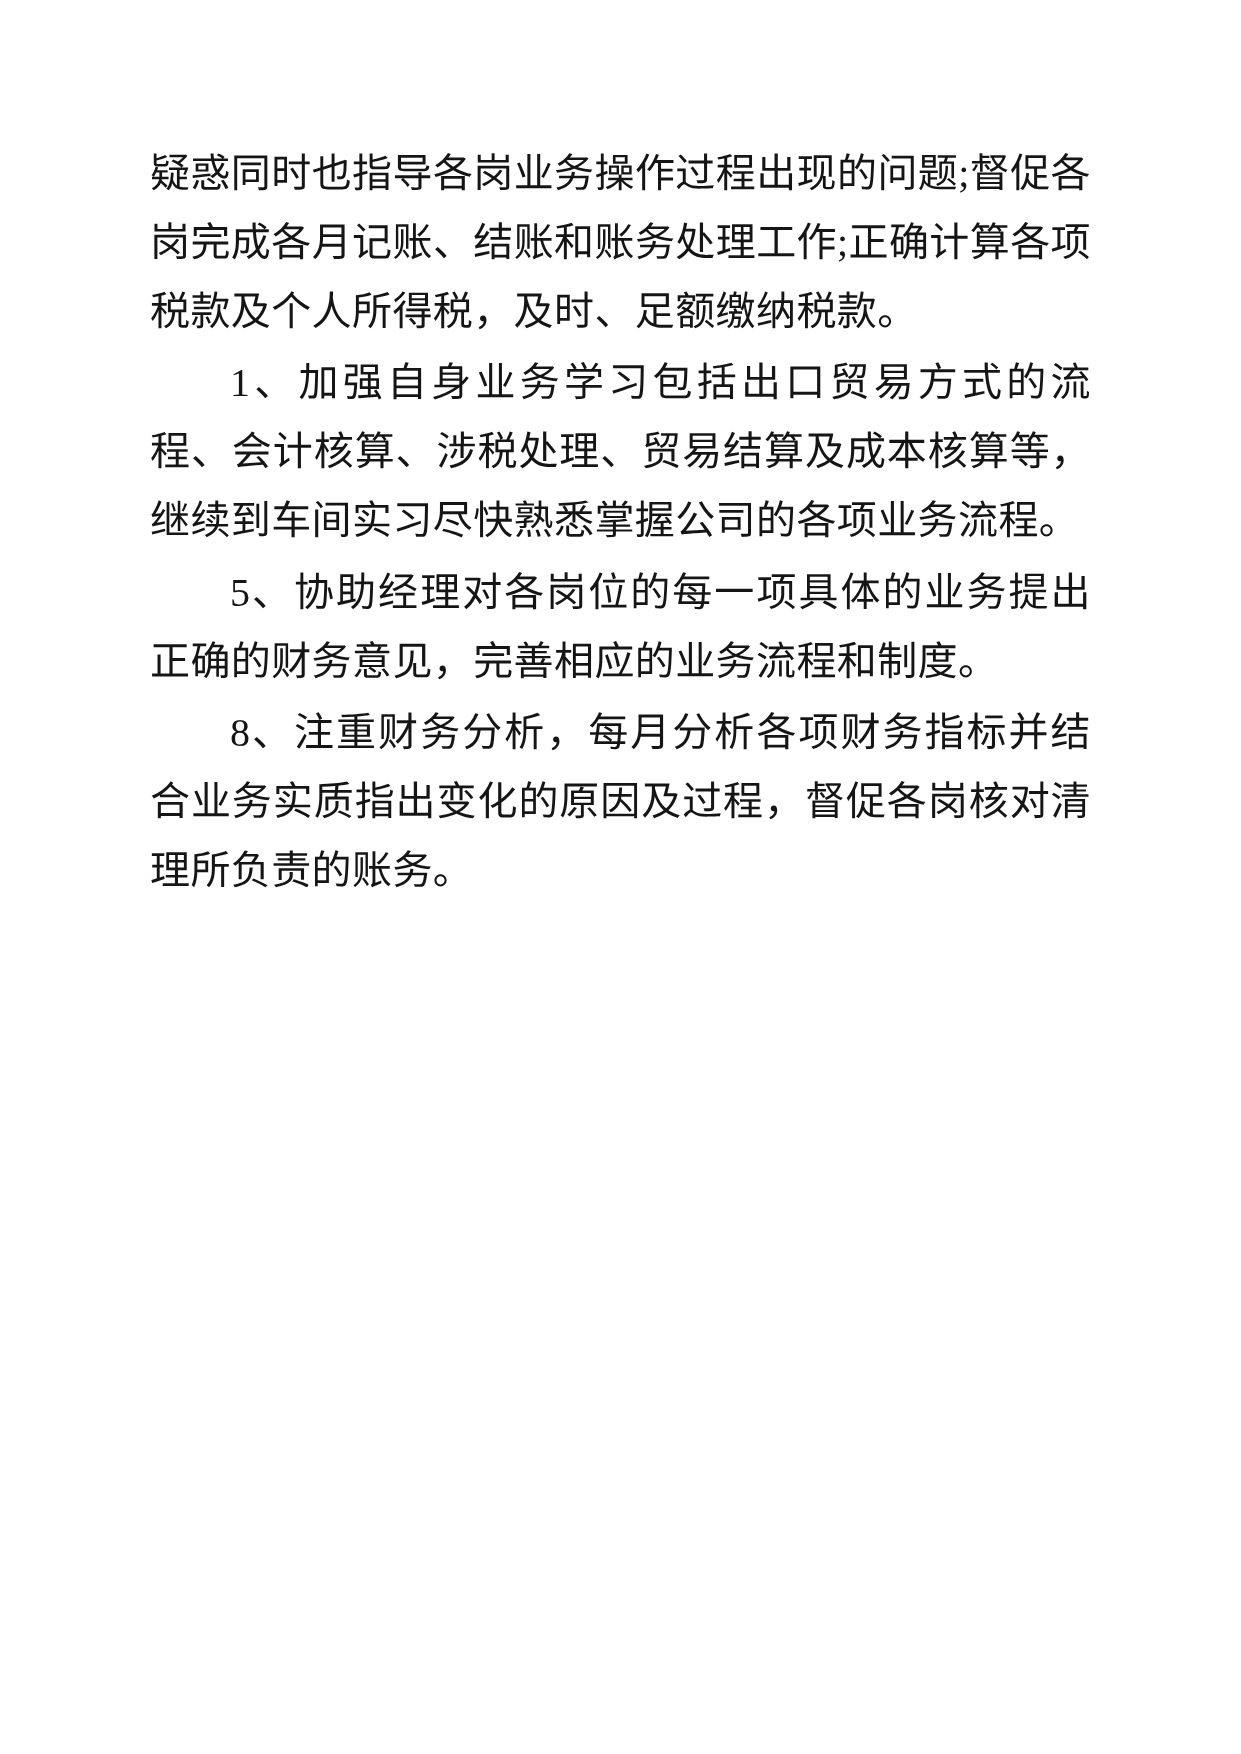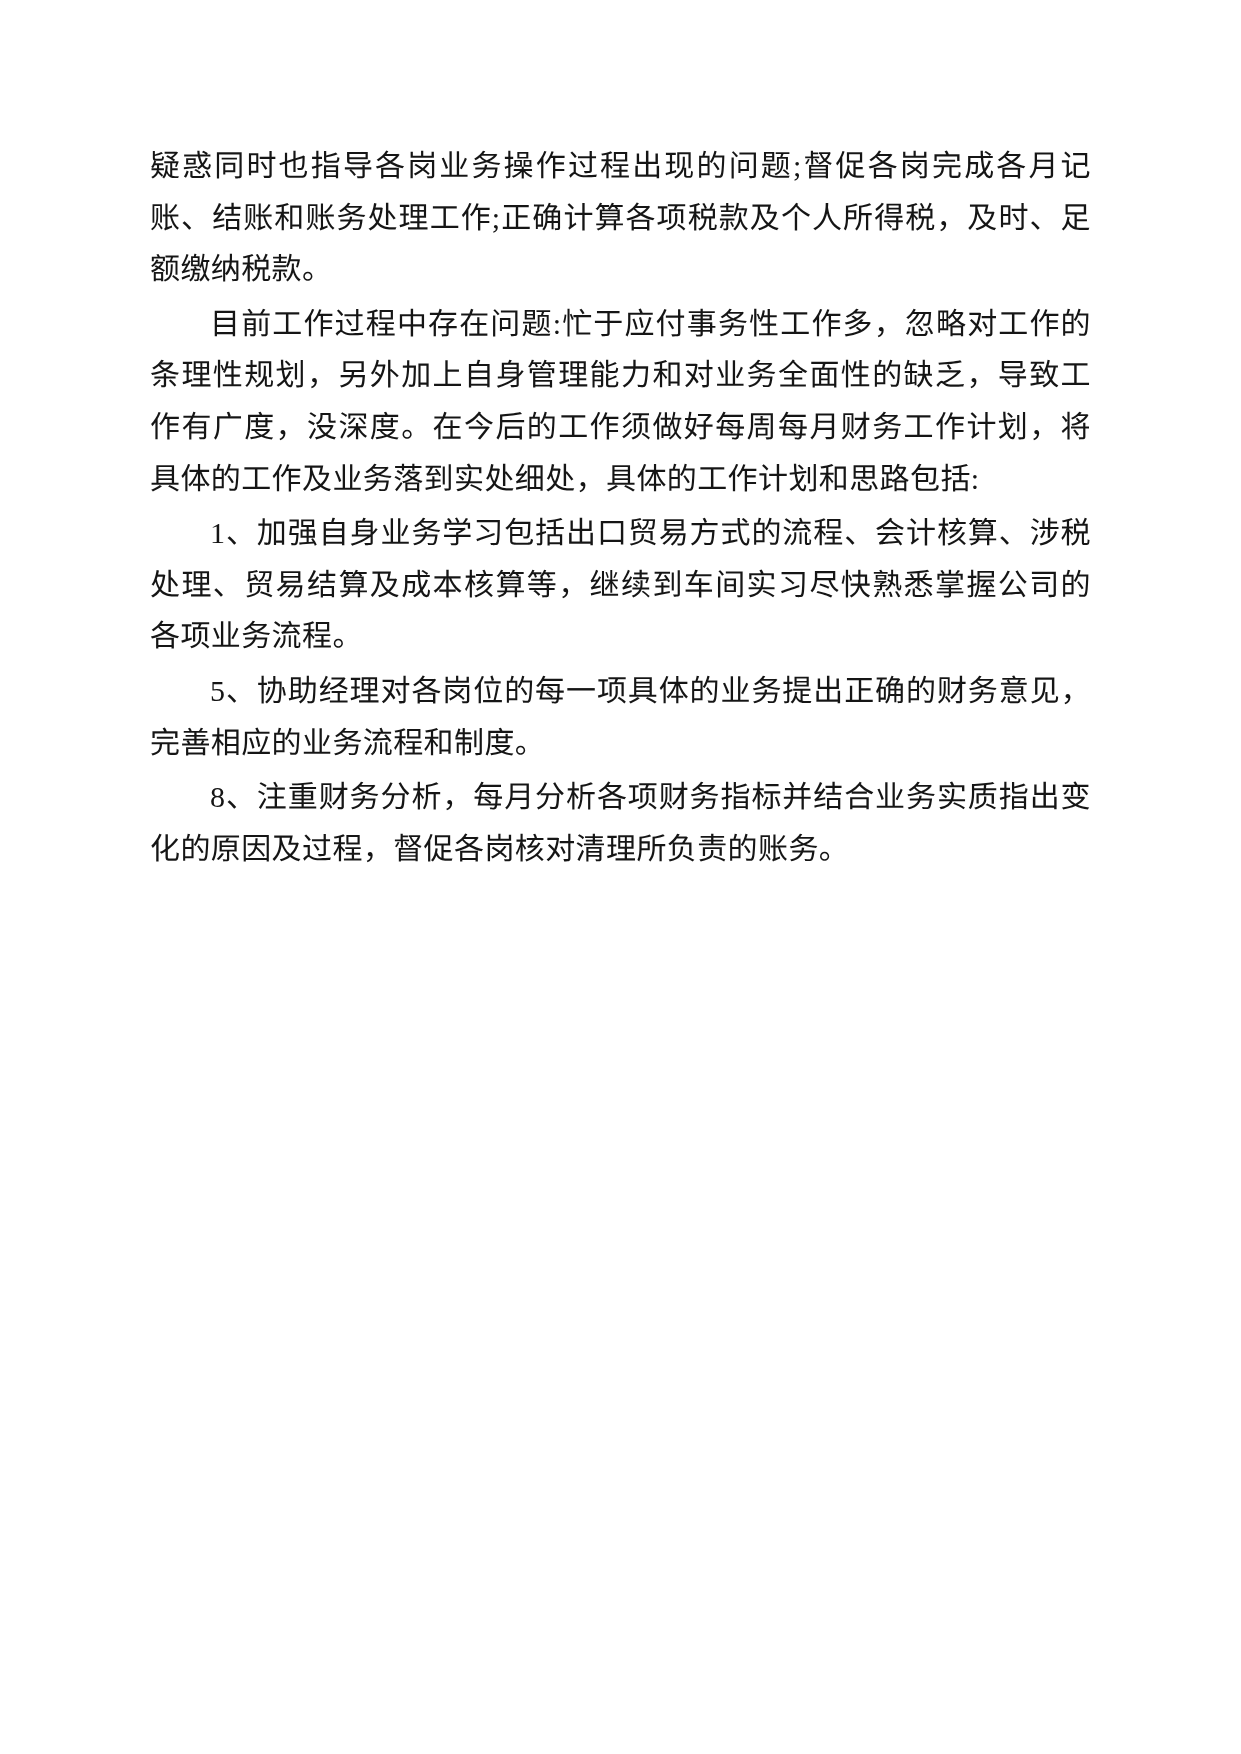--- a/index.html
+++ b/index.html
@@ -17,21 +17,21 @@
     overflow: hidden;
   }
   .page {
     box-sizing: border-box;
     width: 1241px;
     height: 1754px;
     padding: 140px 150px 120px 150px;
     background: #ffffff;
   }
   .doc-body {
-    font-size: 30px;
+    font-size: 40px;
     line-height: 1.72;
     text-align: justify;
     text-justify: inter-ideograph;
     letter-spacing: 0.4px;
     color: #151515;
   }
   .para {
     margin: 0 0 2px 0;
     text-indent: 2em;
   }
@@ -41,18 +41,17 @@
   .para + .para {
     margin-top: 3px;
   }
 </style>
 </head>
 <body>
 
 <div class="page">
   <div class="doc-body">
     <p class="para no-indent">疑惑同时也指导各岗业务操作过程出现的问题;督促各岗完成各月记账、结账和账务处理工作;正确计算各项税款及个人所得税，及时、足额缴纳税款。</p>
-    <p class="para">目前工作过程中存在问题:忙于应付事务性工作多，忽略对工作的条理性规划，另外加上自身管理能力和对业务全面性的缺乏，导致工作有广度，没深度。在今后的工作须做好每周每月财务工作计划，将具体的工作及业务落到实处细处，具体的工作计划和思路包括:</p>
     <p class="para">1、加强自身业务学习包括出口贸易方式的流程、会计核算、涉税处理、贸易结算及成本核算等，继续到车间实习尽快熟悉掌握公司的各项业务流程。</p>
     <p class="para">5、协助经理对各岗位的每一项具体的业务提出正确的财务意见，完善相应的业务流程和制度。</p>
     <p class="para">8、注重财务分析，每月分析各项财务指标并结合业务实质指出变化的原因及过程，督促各岗核对清理所负责的账务。</p>
   </div>
 </div>
 
 </body></html>

